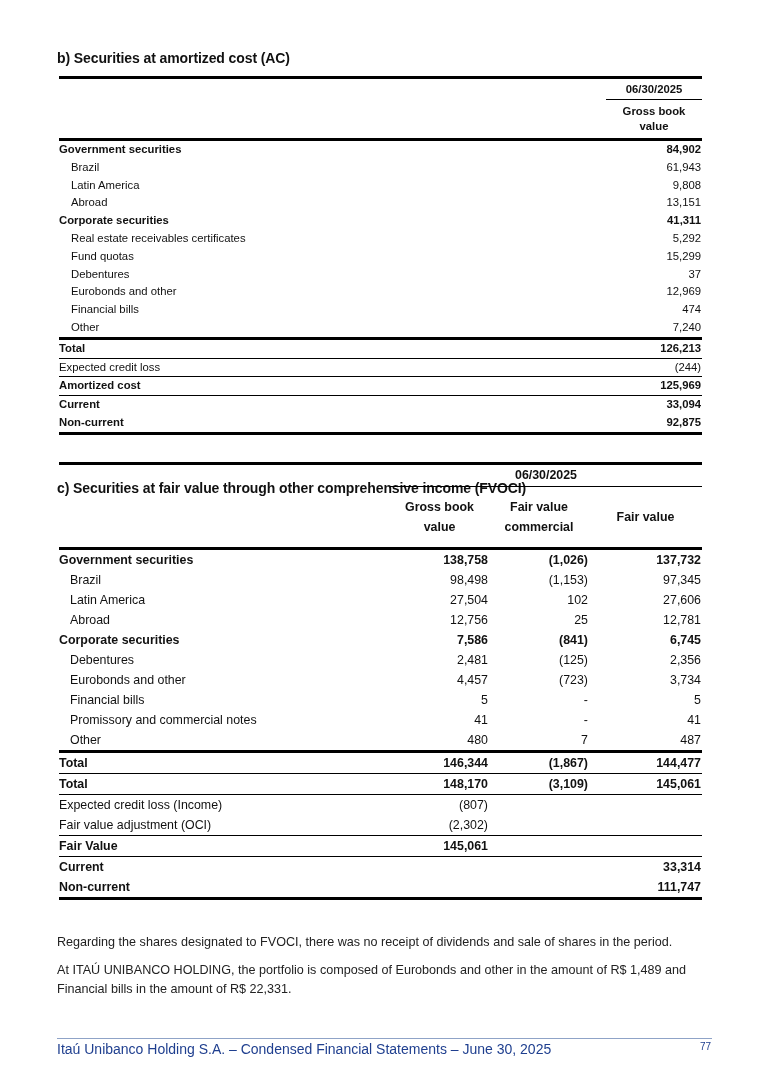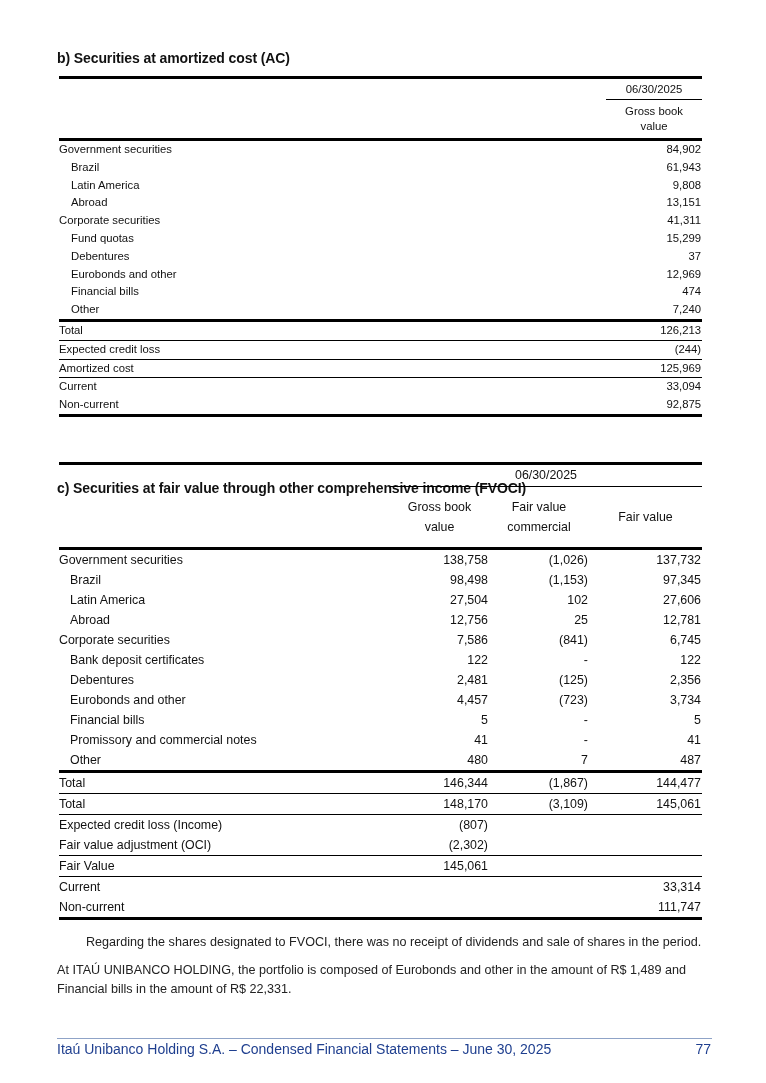--- a/index.html
+++ b/index.html
@@ -3,35 +3,35 @@
 <meta charset="utf-8">
 <style>
   html, body { margin: 0; padding: 0; background: #ffffff; }
   body { width: 766px; height: 1083px; position: relative; overflow: hidden;
          font-family: "Liberation Sans", sans-serif; color: #111; }
   .heading { position: absolute; left: 57px; font-size: 14px; font-weight: bold; letter-spacing: -0.1px; }
   table { border-collapse: collapse; position: absolute; left: 59px; width: 643px; font-size: 11.3px; }
   td { padding: 0; height: 17.8px; line-height: 17.8px; white-space: nowrap; }
   .num { text-align: right; padding-right: 1px; }
   .sub { padding-left: 12px; }
-  .b { font-weight: normal; }
+  .b { font-weight: bold; }
   .thick-top { border-top: 3px solid #000; }
   .thin-top { border-top: 1.5px solid #000; }
   .thick-bottom { border-bottom: 3px solid #000; }
-  .hdr { font-weight: normal; text-align: center; line-height: 15px; }
+  .hdr { font-weight: bold; text-align: center; line-height: 15px; }
 
   
   #tblC { font-size: 12.4px; }
   #tblC td { height: 20px; line-height: 20px; }
   #tblC .sub { padding-left: 11px; }
 
   .para { position: absolute; left: 57px; width: 650px; font-size: 12.6px; line-height: 19px; color: #222; }
   .footer-rule { position: absolute; left: 57px; top: 1038px; width: 655px; height: 1px; background: #8fa3c7; }
   .footer-left { position: absolute; left: 57px; top: 1041px; font-size: 14px; color: #1f3f8f; }
-  .footer-right { position: absolute; right: 55px; top: 1041px; font-size: 14px; color: #1f3f8f; }
+  .footer-right { position: absolute; right: 55px; top: 1041px; font-size: 10px; color: #1f3f8f; }
 </style>
 </head>
 <body>
 
 <div class="heading" style="top:50px;">b) Securities at amortized cost (AC)</div>
 
 <table id="tblB" style="top:76px;">
   <colgroup>
       <col>
       <col style="width:96px">
@@ -62,20 +62,24 @@
         <td class="sub">Latin America</td>
         <td class="num">9,808</td>
       </tr>
       <tr>
         <td class="sub">Abroad</td>
         <td class="num">13,151</td>
       </tr>
       <tr>
         <td class="b">Corporate securities</td>
         <td class="num b">41,311</td>
+      </tr>
+      <tr>
+        <td class="sub">Real estate receivables certificates</td>
+        <td class="num">5,292</td>
       </tr>
       <tr>
         <td class="sub">Fund quotas</td>
         <td class="num">15,299</td>
       </tr>
       <tr>
         <td class="sub">Debentures</td>
         <td class="num">37</td>
       </tr>
       <tr>
@@ -167,26 +171,20 @@
         <td class="num">25</td>
         <td class="num">12,781</td>
       </tr>
       <tr>
         <td class="b">Corporate securities</td>
         <td class="num b">7,586</td>
         <td class="num b">(841)</td>
         <td class="num b">6,745</td>
       </tr>
       <tr>
-        <td class="sub">Bank deposit certificates</td>
-        <td class="num">122</td>
-        <td class="num">-</td>
-        <td class="num">122</td>
-      </tr>
-      <tr>
         <td class="sub">Debentures</td>
         <td class="num">2,481</td>
         <td class="num">(125)</td>
         <td class="num">2,356</td>
       </tr>
       <tr>
         <td class="sub">Eurobonds and other</td>
         <td class="num">4,457</td>
         <td class="num">(723)</td>
         <td class="num">3,734</td>
@@ -247,18 +245,18 @@
       </tr>
       <tr>
         <td class="b thick-bottom">Non-current</td>
         <td class="num b thick-bottom"></td>
         <td class="num b thick-bottom"></td>
         <td class="num b thick-bottom">111,747</td>
       </tr>
     </tbody>
 </table>
 
-<div class="para" style="top:933px;margin-left:29px;">Regarding the shares designated to FVOCI, there was no receipt of dividends and sale of shares in the period.</div>
+<div class="para" style="top:933px;">Regarding the shares designated to FVOCI, there was no receipt of dividends and sale of shares in the period.</div>
 <div class="para" style="top:961px;">At ITAÚ UNIBANCO HOLDING, the portfolio is composed of Eurobonds and other in the amount of R$ 1,489 and Financial bills in the amount of R$ 22,331.</div>
 
 <div class="footer-rule"></div>
 <div class="footer-left">Itaú Unibanco Holding S.A. – Condensed Financial Statements – June 30, 2025</div>
 <div class="footer-right">77</div>
 
 </body></html>

